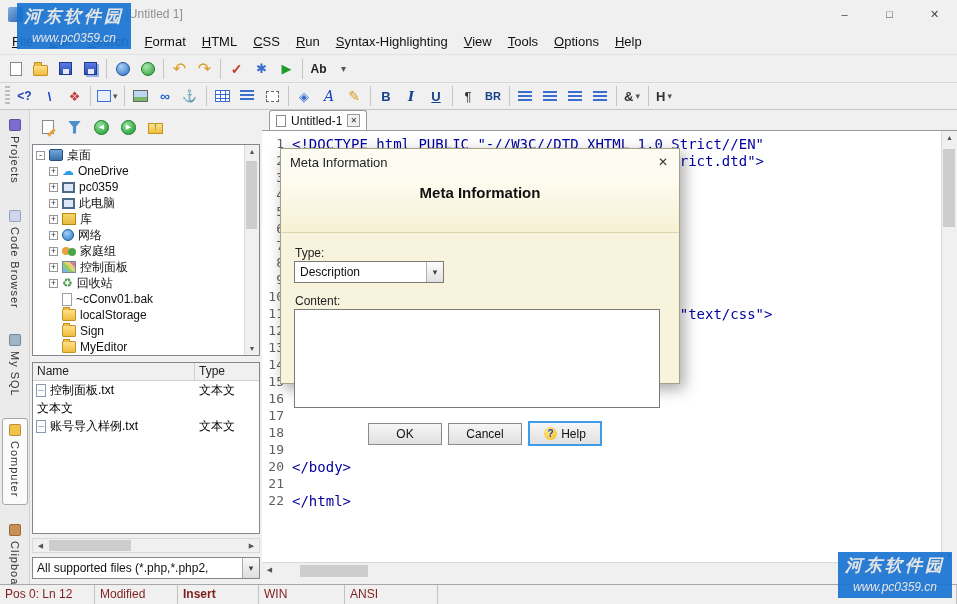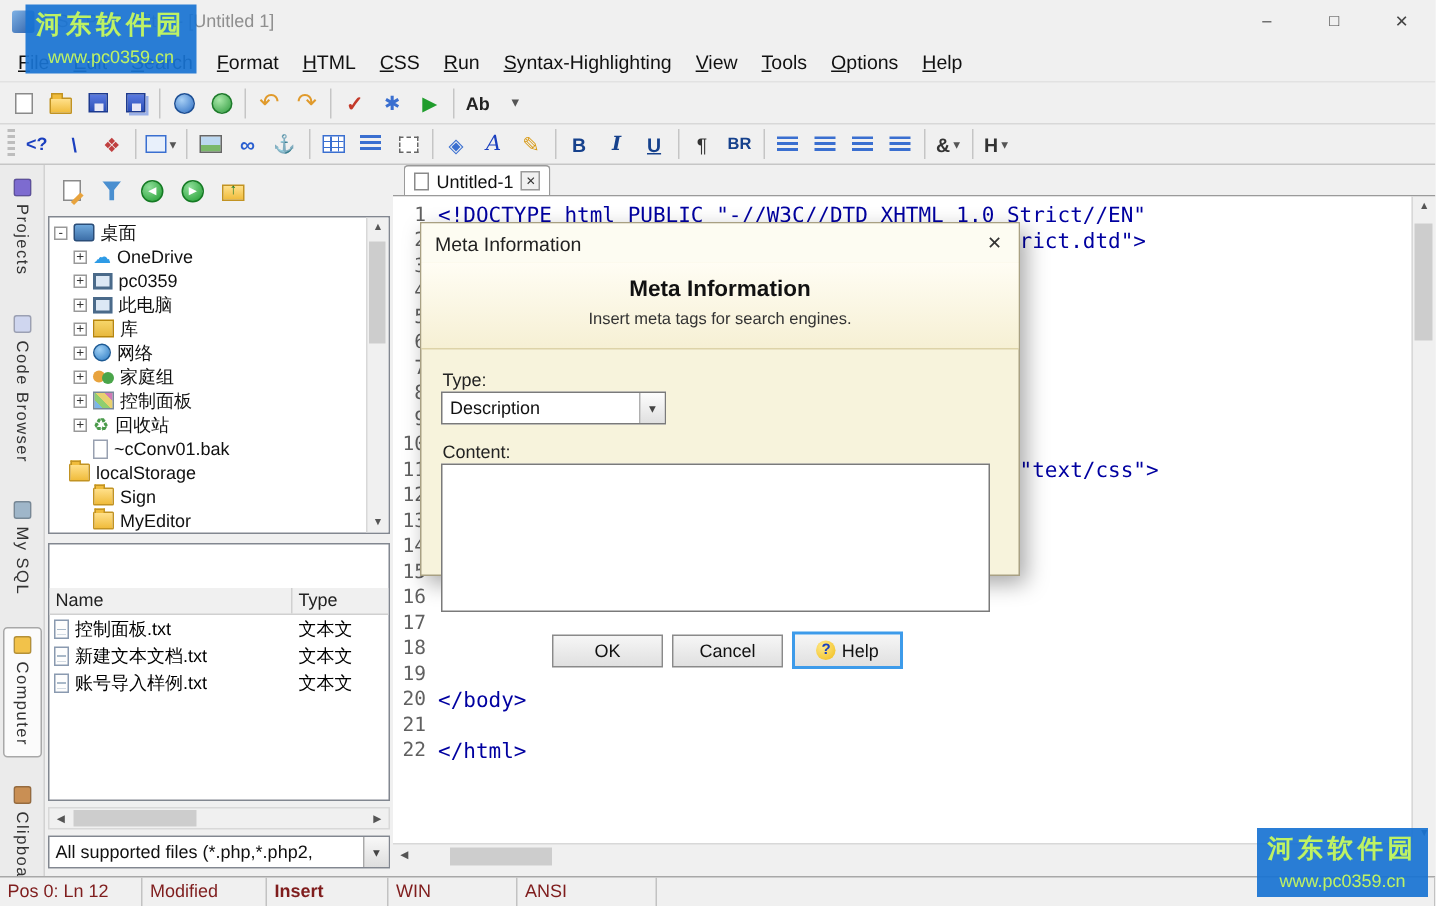--- a/index.html
+++ b/index.html
@@ -83,21 +83,21 @@
   .ti-homegroup::before { content:''; position:absolute; left:0; top:2px; width:8px; height:8px; border-radius:50%; background:#e8a33d; }
   .ti-homegroup::after { content:''; position:absolute; left:6px; top:3px; width:8px; height:8px; border-radius:50%; background:#4aa54a; }
   .ti-controlpanel { background:linear-gradient(45deg,#7ab6e8 25%,#8fce6f 25% 50%,#e8d16f 50% 75%,#d07ab6 75%); border:1px solid #789; }
   .ti-file { width:10px; height:13px; background:#fff; border:1px solid #98a0b0; }
   .ti-doc { width:10px; height:13px; background:#fdfdfd; border:1px solid #8a9ab0;
     background-image:repeating-linear-gradient(to bottom,transparent 0 3px,#a8b8c8 3px 4px); background-size:6px 7px; background-position:1px 2px; background-repeat:no-repeat; }
   .tree-scroll { position:absolute; right:0; top:0; width:15px; height:100%; background:#f0f0f0; border-left:1px solid #d8d8d8; display:flex; flex-direction:column; justify-content:space-between; align-items:center; }
   .tree-thumb { position:absolute; right:2px; top:16px; width:11px; height:68px; background:#cdcdcd; }
 
   .list-box { position:absolute; left:2px; top:252px; width:228px; height:172px; background:#fff; border:1px solid #828790; overflow:hidden; }
-  .list-header { display:flex; height:18px; background:#f0f0f0; border-bottom:1px solid #d0d0d0; font-size:12px; color:#222;margin-top:29px; }
+  .list-header { display:flex; height:18px; background:#f0f0f0; border-bottom:1px solid #d0d0d0; font-size:12px; color:#222; }
   .lh-name { width:162px; border-right:1px solid #d0d0d0; padding:1px 4px; }
   .lh-type { flex:1; padding:1px 4px; }
   .list-row { display:flex; align-items:center; height:18px; font-size:12px; }
   .lc-name { width:162px; display:flex; align-items:center; gap:4px; padding-left:3px; overflow:hidden; white-space:nowrap; }
   .lc-type { flex:1; padding-left:4px; white-space:nowrap; overflow:hidden; }
 
   .exp-hscroll { position:absolute; left:2px; top:428px; width:228px; height:15px; background:#f0f0f0; border:1px solid #d8d8d8; }
   .exp-hthumb { position:absolute; left:16px; top:1px; width:82px; height:11px; background:#cdcdcd; }
   .sb-btn { width:15px; height:13px; display:flex; align-items:center; justify-content:center; font-size:7px; color:#555; flex:none; }
   .hs-left { position:absolute; left:0; top:0; }
@@ -139,21 +139,21 @@
   .sel-text { flex:1; padding-left:5px; }
   .sel-arrow { width:17px; height:100%; background:linear-gradient(#fdfdfd,#e0e0e0); border-left:1px solid #b0b0b0; display:flex; align-items:center; justify-content:center; font-size:9px; color:#444; }
   .dlg-textarea { position:absolute; left:13px; top:160px; width:366px; height:99px; background:#fff; border:1px solid #7a7a7a; resize:none; font-family:"Liberation Sans",sans-serif; font-size:12px; }
   .dlg-btn { position:absolute; top:274px; width:74px; height:22px; background:linear-gradient(#f6f6f6,#e0e0e0); border:1px solid #8a8a8a; font-size:12px; color:#111; display:flex; align-items:center; justify-content:center; gap:4px; }
   #ok-btn { left:87px; }
   #cancel-btn { left:167px; }
   #help-btn { left:247px; top:272px; height:25px; border:2px solid #3d9bea; }
   .help-icon { width:13px; height:13px; border-radius:50%; background:radial-gradient(circle at 35% 30%,#ffe98a,#f0bc18); color:#1a3fbf; font-size:10px; font-weight:bold; display:flex; align-items:center; justify-content:center; }
 
   
-  .watermark { position:absolute; background:rgba(24,115,210,.92); color:#bef264; text-align:center; padding:2px 7px 4px; z-index:40; }
+  .watermark { position:absolute; background:rgba(24,115,210,.92); color:#e5e5e5; text-align:center; padding:2px 7px 4px; z-index:40;font-style:italic; }
   .wm-line1 { font-size:17px; font-weight:bold; letter-spacing:3px; white-space:nowrap; }
   .wm-line2 { font-size:12px; margin-top:3px; white-space:nowrap; }
   #wm-top { left:17px; top:3px; }
   #wm-bottom { left:838px; top:552px; }
 </style>
 </head>
 <body>
 
 <div id="app">
 
@@ -404,21 +404,21 @@
           <div class="tree-row" style="padding-left: 16px;">
             <span class="exp">+</span>
             <span class="ti-glyph" style="color: rgb(74, 154, 74);">♻</span>
             <span class="t-label">回收站</span>
           </div>
           <div class="tree-row" style="padding-left: 16px;">
             <span class="exp-sp"></span>
             <span class="ti ti-file"></span>
             <span class="t-label">~cConv01.bak</span>
           </div>
-          <div class="tree-row" style="">
+          <div class="tree-row" style="padding-left: 16px;">
             <span class="exp-sp"></span>
             <span class="ti ti-folder"></span>
             <span class="t-label">localStorage</span>
           </div>
           <div class="tree-row" style="padding-left: 16px;">
             <span class="exp-sp"></span>
             <span class="ti ti-folder"></span>
             <span class="t-label">Sign</span>
           </div>
           <div class="tree-row" style="padding-left: 16px;">
@@ -441,24 +441,20 @@
       </div>
       <div class="list-rows">
           <div class="list-row">
             <span class="lc-name">
               <span class="ti ti-doc"></span>
               <span>控制面板.txt</span>
             </span>
             <span class="lc-type">文本文</span>
           </div>
           <div class="list-row">
-            <span class="lc-name">
-              <span class="ti ti-doc"></span>
-              <span>新建文本文档.txt</span>
-            </span>
             <span class="lc-type">文本文</span>
           </div>
           <div class="list-row">
             <span class="lc-name">
               <span class="ti ti-doc"></span>
               <span>账号导入样例.txt</span>
             </span>
             <span class="lc-type">文本文</span>
           </div>
         </div>
@@ -595,21 +591,20 @@
       <div class="sb-pane" style="flex: 1 1 0%;"></div>
     </div>
 
   <div class="dialog">
     <div class="dlg-titlebar">
       <span>Meta Information</span>
       <span class="dlg-close">✕</span>
     </div>
     <div class="dlg-header">
       <div class="dlg-heading">Meta Information</div>
-      <div class="dlg-sub">Insert meta tags for search engines.</div>
     </div>
     <div class="dlg-label" id="type-label">Type:</div>
     <div class="dlg-select">
       <span class="sel-text">Description</span>
       <span class="sel-arrow">▾</span>
     </div>
     <div class="dlg-label" id="content-label">Content:</div>
     <textarea class="dlg-textarea" style=""></textarea>
     <div class="dlg-btn" id="ok-btn">
       <span>OK</span>

